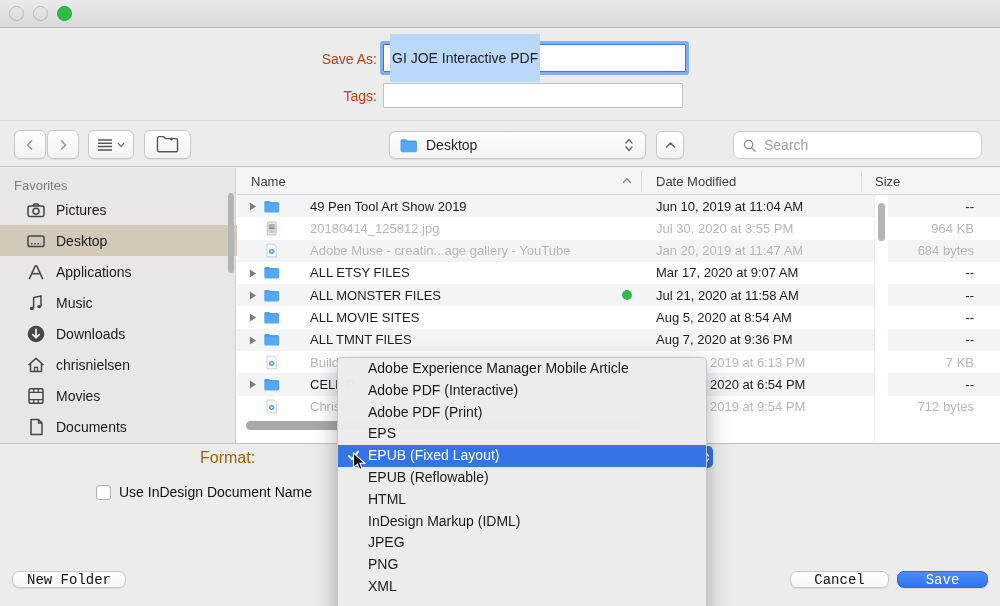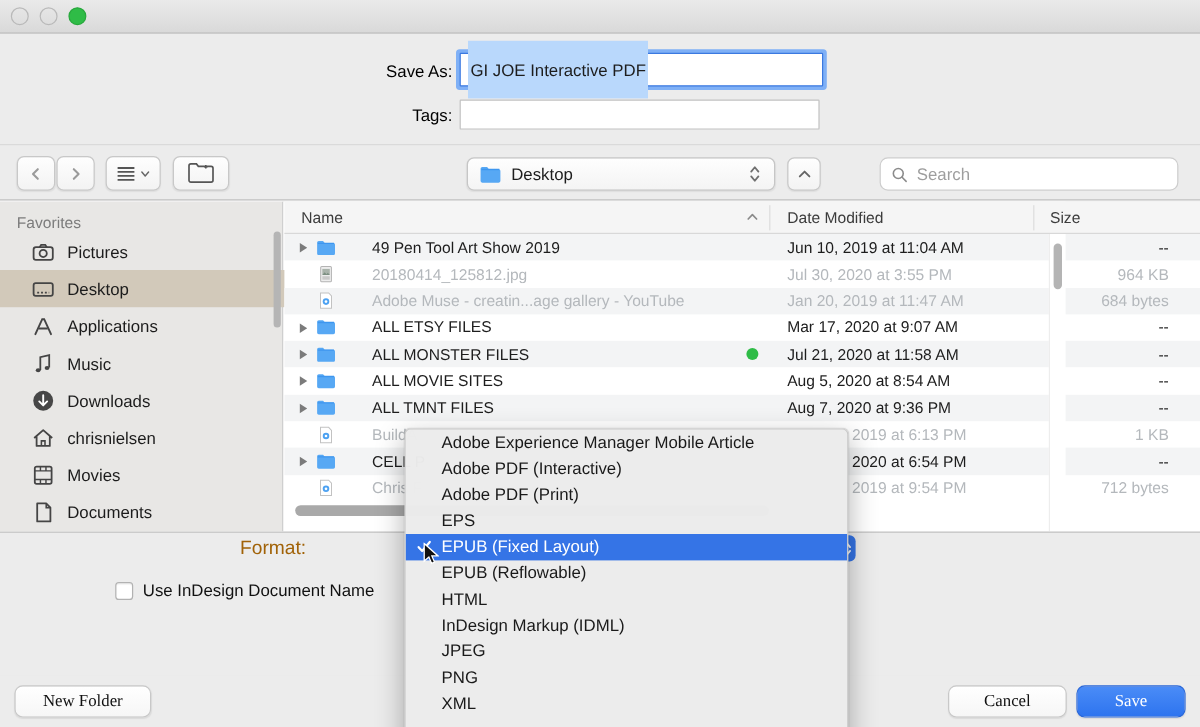--- a/index.html
+++ b/index.html
@@ -6,21 +6,21 @@
   *{box-sizing:border-box;}
   .window{position:relative;width:1000px;height:606px;background:#ececec;overflow:hidden;
     font-family:"Liberation Sans",sans-serif;color:#1d1d1d;}
   
   .titlebar{position:absolute;left:0;top:0;width:1000px;height:28px;
     background:linear-gradient(#eaeaea,#d9d9d9);border-bottom:1px solid #b6b6b6;}
   .tl{position:absolute;top:6px;width:15px;height:15px;border-radius:50%;}
   .tl.gray{border:1px solid #b9b9b9;background:transparent;}
   .tl.green{background:var(--tag_green,#33c64a);border:1px solid #27a83c;}
   
-  .flabel{position:absolute;left:200px;width:177px;text-align:right;font-size:14px;color:#000000;}
+  .flabel{position:absolute;left:200px;width:177px;text-align:right;font-size:14px;color:#c2410c;}
   .saveas-field{position:absolute;left:383px;top:44px;width:303px;height:28px;background:#fff;
     border:1px solid #3b79e0;box-shadow:0 0 0 3px var(--focus_ring,#7fb0f6);border-radius:1px;
     display:flex;align-items:center;padding-left:6px;font-size:14px;}
   .saveas-field .sel{background:var(--selection_blue,#b9d8fc);padding:16px 2px;}
   .tags-field{position:absolute;left:383px;top:83px;width:300px;height:25px;background:#fff;
     border:1px solid #c2c2c2;border-radius:1px;font-size:14px;padding:0 6px;outline:none;
     font-family:"Liberation Sans",sans-serif;}
   
   .toolbar{position:absolute;left:0;top:120px;width:1000px;height:47px;border-top:1px solid #dadada;
     border-bottom:1px solid #c2c2c2;background:#ececec;}
@@ -70,22 +70,22 @@
     border-top:1px solid #c2c2c2;}
   .format-label{position:absolute;left:200px;top:5px;width:137px;text-align:left;font-size:16px;color:#a16207;}
   .popup-nub{position:absolute;left:695px;top:2px;width:18px;height:22px;background:var(--accent_blue,#3574e6);
     border-radius:0 5px 5px 0;z-index:5;display:flex;align-items:center;justify-content:flex-end;padding-right:3px;}
   .checkbox-row{position:absolute;left:96px;top:40px;display:flex;align-items:center;}
   .cbox{width:15px;height:15px;background:#fff;border:1px solid #b2b2b2;border-radius:3px;
     box-shadow:inset 0 1px 1px rgba(0,0,0,.08);}
   .cbox-label{margin-left:8px;font-size:14px;color:#111;}
   
   .footer{position:absolute;left:0;top:563px;width:1000px;height:43px;background:#ececec;}
-  .fbtn{position:absolute;top:8px;height:27px;border-radius:7px;font-size:14px;
-    display:flex;align-items:center;justify-content:center;font-family:Liberation Serif, serif;
+  .fbtn{position:absolute;top:8px;height:17px;border-radius:7px;font-size:14px;
+    display:flex;align-items:center;justify-content:center;font-family:Liberation Mono, monospace;
     border:1px solid #c8c8c8;background:linear-gradient(#fff,#f6f6f6);color:#111;
     box-shadow:0 1px 1px rgba(0,0,0,.08);}
   .fbtn.primary{background:linear-gradient(#4a8cf7,var(--save_blue,#2e74ef));border:1px solid #2a67d8;color:#fff;}
   
   .menu{position:absolute;left:337px;top:357px;width:370px;height:270px;background:rgba(236,236,236,.98);
     border:1px solid #c9c9c9;border-radius:5px;overflow:hidden;z-index:30;
     box-shadow:0 8px 24px rgba(0,0,0,.3),0 0 1px rgba(0,0,0,.2);}
   .mitem{position:relative;height:21.8px;line-height:21.8px;padding-left:30px;font-size:14px;
     white-space:nowrap;color:#1a1a1a;}
   .mitem.sel{background:var(--accent_blue,#3574e6);color:#fff;}
@@ -382,21 +382,21 @@
           <div class="frow dim">
             <span class="ic fic" style="width: 17px; height: 17px;">
               <svg viewBox="0 0 20 20">
                 <path d="M4.8 2.5h8l2.8 3v12H4.8z" fill="#fff" stroke="#c2c2c2"></path>
                 <circle cx="10.2" cy="11" r="3.2" fill="#4da2f2"></circle>
                 <circle cx="10.2" cy="11" r="1.3" fill="#fff"></circle>
               </svg>
             </span>
             <span class="fname">BuildA</span>
             <span class="fdate doff">2019 at 6:13 PM</span>
-            <span class="fsize">1 KB</span>
+            <span class="fsize">7 KB</span>
           </div>
           <div class="frow shade">
             <span class="tri ic">
               <svg viewBox="0 0 10 10">
                 <path d="M2.6 1.4v7.2L8.2 5z" fill="#7b7b7b"></path>
               </svg>
             </span>
             <span class="ic fic" style="width: 17px; height: 17px;">
               <svg viewBox="0 0 20 18">
                 <path d="M1.5 4c0-.9.7-1.6 1.6-1.6h4.2l1.6 1.8h8.5c.9 0 1.6.7 1.6 1.6v8.7c0 .9-.7 1.6-1.6 1.6H3.1c-.9 0-1.6-.7-1.6-1.6z" fill="var(--folder_blue,#57a8f4)"></path>

